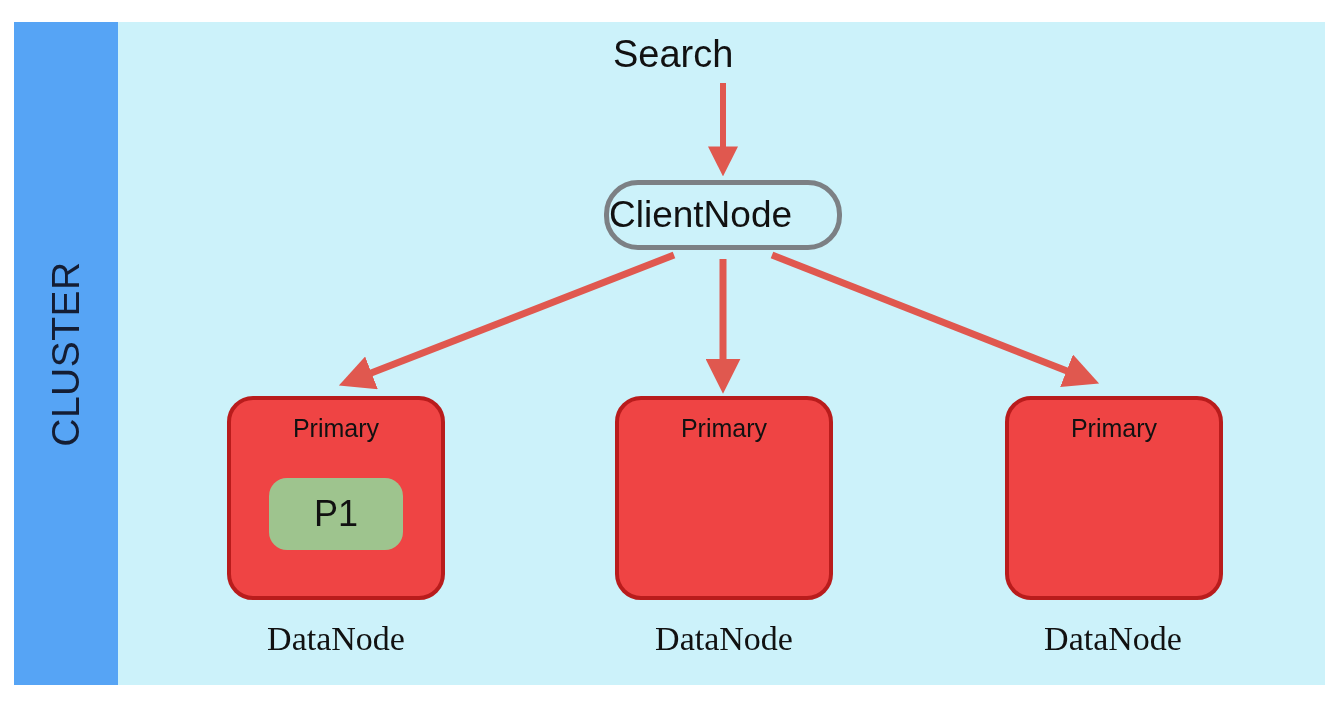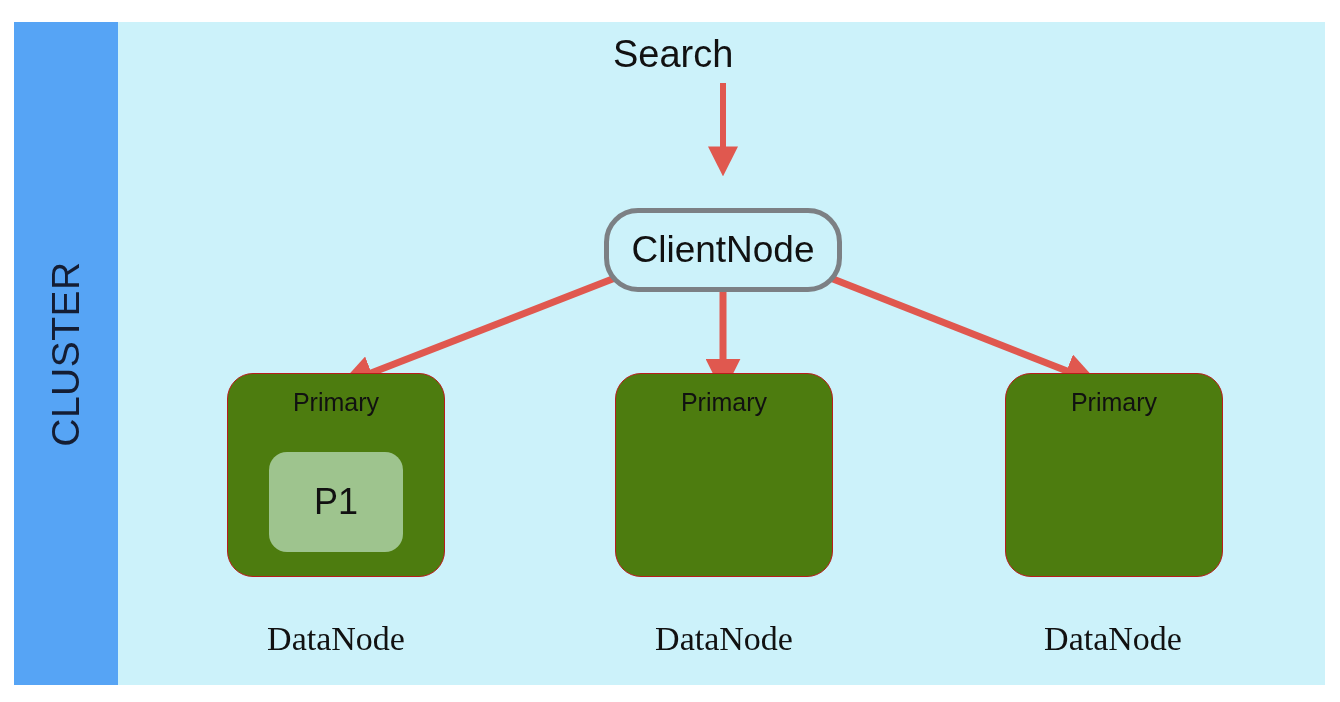--- a/index.html
+++ b/index.html
@@ -73,62 +73,61 @@
     font-size: 38px;
     color: #111111;
     line-height: 48px;
   }
   
   .client-node {
     position: absolute;
     left: 604px;
     top: 180px;
     width: 238px;
-    height: 84px;
+    height: 70px;
     box-sizing: border-box;
     border: 5px solid #7c8084;
     border-radius: 34px;
     background: #ccf2fa;
     display: flex;
     align-items: center;
-    justify-content: center;
+    justify-content: flex-start;
     font-size: 37px;
     color: #111111;
-    margin-top: 28px;
   }
   
   .data-node {
     position: absolute;
-    top: 373px;
+    top: 396px;
     width: 218px;
     height: 204px;
     box-sizing: border-box;
-    border: 1px solid #b91c1c;
+    border: 4px solid #b91c1c;
     border-radius: 26px;
-    background: #4d7c0f;
+    background: #ef4444;
   }
   .data-node.n1 { left: 227px; }
   .data-node.n2 { left: 615px; }
   .data-node.n3 { left: 1005px; }
   .primary-label {
     position: absolute;
     left: 0;
     top: 14px;
     width: 100%;
     text-align: center;
     font-size: 25px;
     color: #111111;
   }
   .shard-box {
     position: absolute;
     left: 50%;
     transform: translateX(-50%);
     top: 78px;
     width: 134px;
-    height: 100px;
+    height: 72px;
     background: #9ec48e;
     border-radius: 18px;
     display: flex;
     align-items: center;
     justify-content: center;
     font-size: 36px;
     color: #111111;
   }
   .data-node-caption {
     position: absolute;

